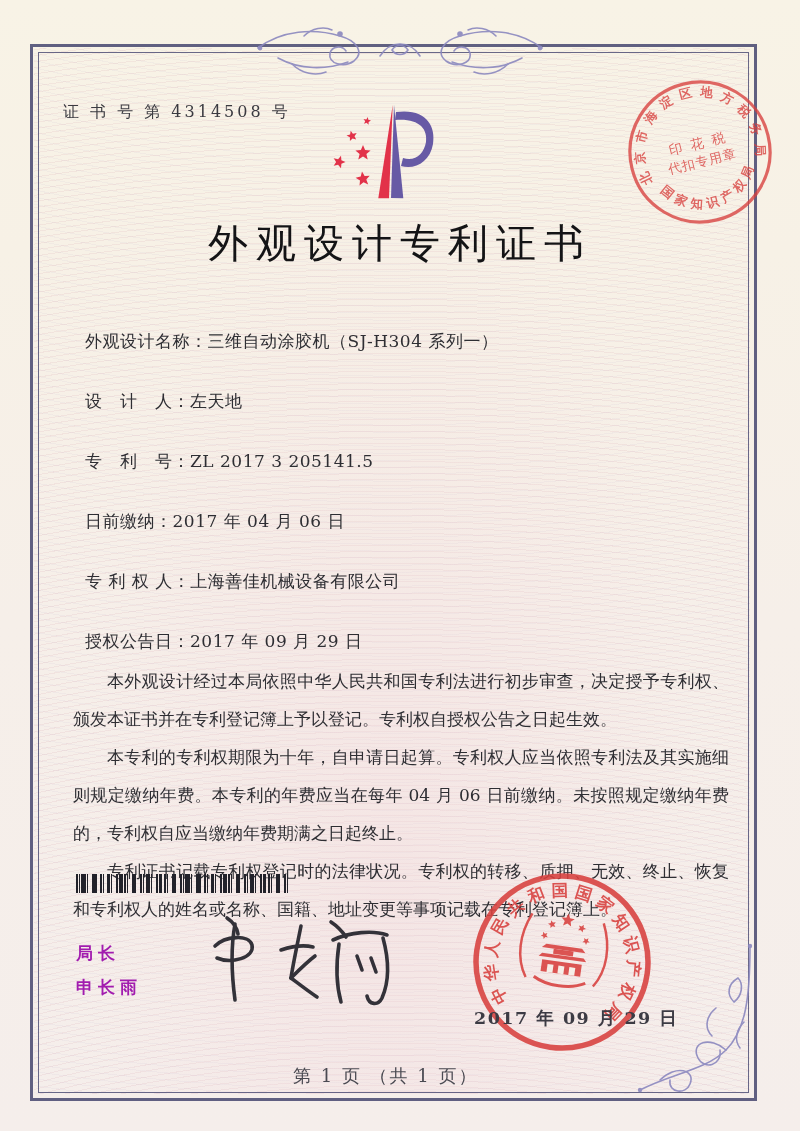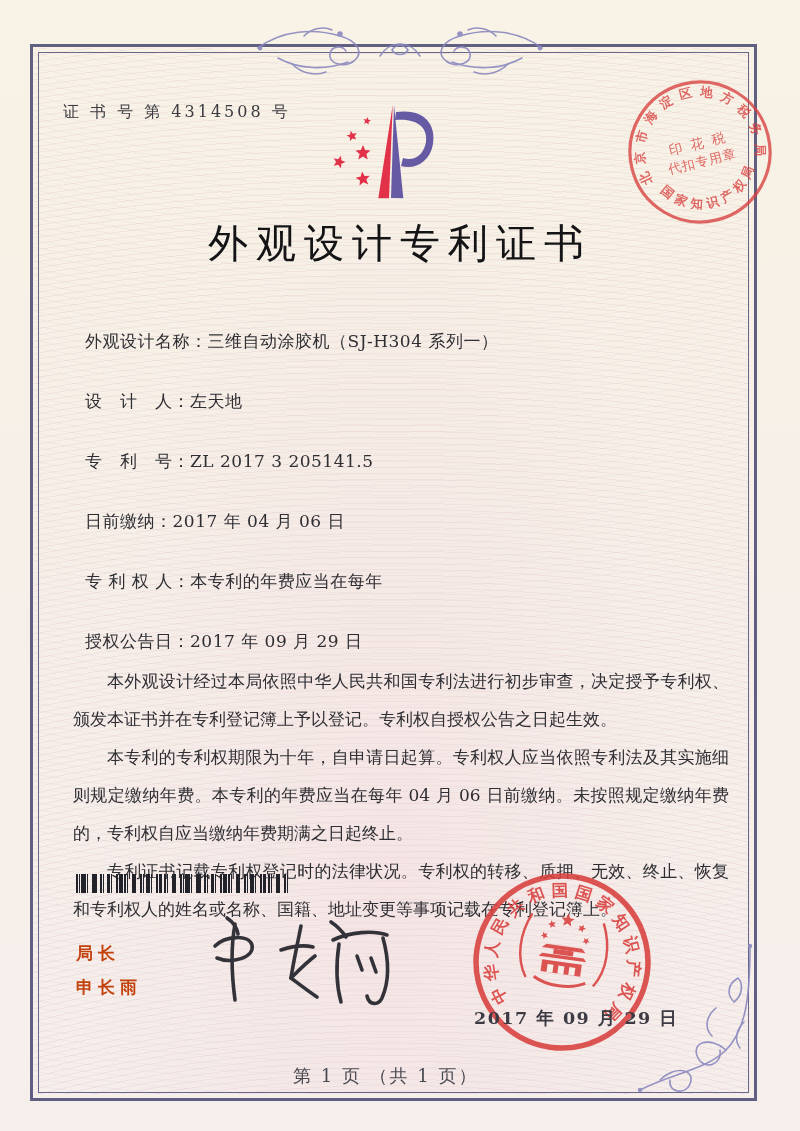--- a/index.html
+++ b/index.html
@@ -29,21 +29,21 @@
   .cert-no{position:absolute;left:63px;top:96px;font-size:16px;letter-spacing:3px;color:#3a3a40;margin-top:6px;}
   .title{position:absolute;left:0;top:216px;width:800px;text-align:center;font-size:40px;font-weight:400;letter-spacing:8px;color:#141416;}
   .field{position:absolute;left:73px;font-size:17px;color:var(--ink);letter-spacing:.5px;white-space:nowrap;margin-left:12px;}
   .body-text{position:absolute;left:73px;top:662px;width:656px;font-size:17px;line-height:38px;text-align:justify;color:var(--ink);}
   .body-text p{margin:0;text-indent:2em;}
   .barcode{position:absolute;left:76px;top:874px;width:212px;height:19px;
     background:
       repeating-linear-gradient(90deg,#22222a 0 2px,transparent 2px 3px,#22222a 3px 4px,transparent 4px 8px),
       repeating-linear-gradient(90deg,transparent 0 5px,#22222a 5px 8px,transparent 8px 13px);
   }
-  .director{position:absolute;left:76px;top:936px;font-size:17px;font-weight:600;color:#c2410c;letter-spacing:5px;line-height:34px;
+  .director{position:absolute;left:76px;top:936px;font-size:17px;font-weight:600;color:#a21caf;letter-spacing:5px;line-height:34px;
     font-family:"DejaVu Sans","Liberation Sans",sans-serif;}
   .signature-svg{position:absolute;left:205px;top:912px;}
   .main-seal{position:absolute;left:462px;top:862px;}
   .seal-date{position:absolute;left:474px;top:1006px;font-size:17.5px;letter-spacing:1.5px;color:#3c3b44;font-weight:600;z-index:6;}
   .tax-seal{position:absolute;left:625px;top:77px;}
   .logo{position:absolute;left:330px;top:100px;}
   .ornament-top{position:absolute;left:252px;top:20px;}
   .ornament-corner{position:absolute;left:598px;top:938px;}
   .footer{position:absolute;left:293px;top:1064px;font-size:18px;letter-spacing:2px;color:#4a4a52;}
   svg text{font-family:"DejaVu Serif","Liberation Serif",serif;}
@@ -106,21 +106,21 @@
 <div class="field" style="top:390px">
   <span>设　计　人</span><span>：</span><span>左天地</span>
 </div>
 <div class="field" style="top:450px">
   <span>专　利　号</span><span>：</span><span>ZL 2017 3 205141.5</span>
 </div>
 <div class="field" style="top:510px">
   <span>日前缴纳</span><span>：</span><span>2017 年 04 月 06 日</span>
 </div>
 <div class="field" style="top:570px">
-  <span>专 利 权 人</span><span>：</span><span>本专利的年费应当在每年</span>
+  <span>专 利 权 人</span><span>：</span><span>上海善佳机械设备有限公司</span>
 </div>
 <div class="field" style="top:630px">
   <span>授权公告日</span><span>：</span><span>2017 年 09 月 29 日</span>
 </div>
 
 <div class="body-text">
   <p>本外观设计经过本局依照中华人民共和国专利法进行初步审查，决定授予专利权、颁发本证书并在专利登记簿上予以登记。专利权自授权公告之日起生效。</p>
   <p>本专利的专利权期限为十年，自申请日起算。专利权人应当依照专利法及其实施细则规定缴纳年费。本专利的年费应当在每年 04 月 06 日前缴纳。未按照规定缴纳年费的，专利权自应当缴纳年费期满之日起终止。</p>
   <p>专利证书记载专利权登记时的法律状况。专利权的转移、质押、无效、终止、恢复和专利权人的姓名或名称、国籍、地址变更等事项记载在专利登记簿上。</p>
 </div>

